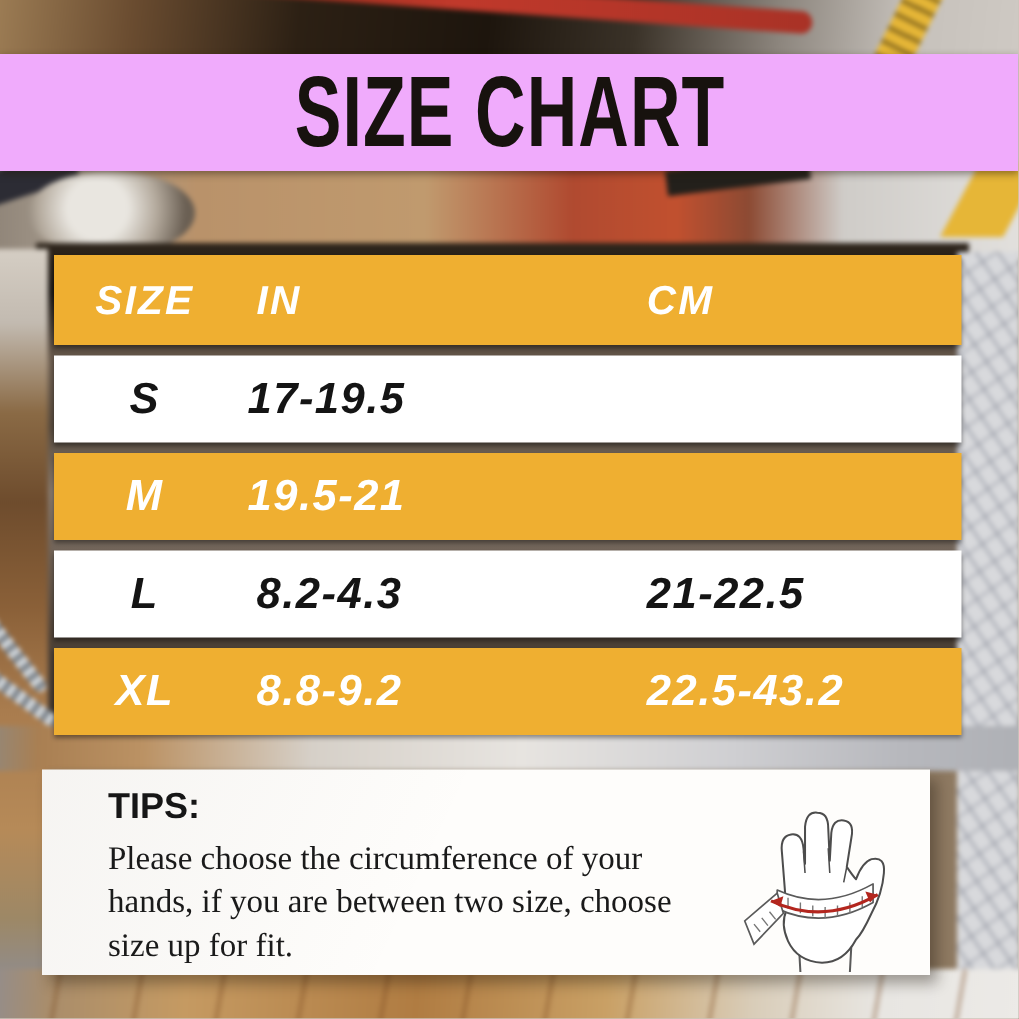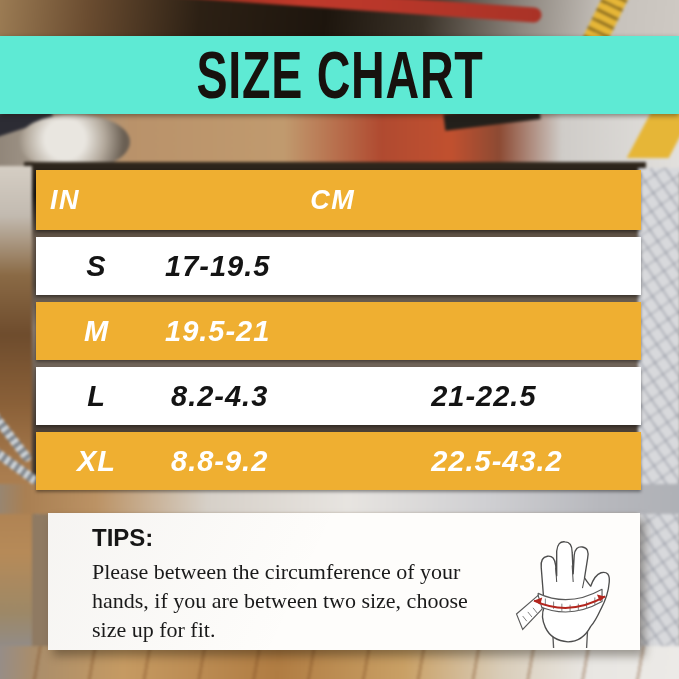--- a/index.html
+++ b/index.html
@@ -34,36 +34,36 @@
   .bg-right{left:646px;top:176px;width:42px;height:486px;background-color:#d8d9dc;
     background-image:repeating-linear-gradient(55deg,rgba(110,115,130,.38) 0 2px,transparent 2px 12px),
                      repeating-linear-gradient(-35deg,rgba(110,115,130,.28) 0 2px,transparent 2px 14px);}
   .bg-band{left:-8px;top:492px;width:700px;height:30px;
     background:linear-gradient(92deg,#8d8a84 0%,#a97f52 6%,#bb9264 16%,#d6d0c8 32%,#e7e4e0 52%,#cfcfd2 72%,#b7b8bd 88%,#aeb0b5 100%);}
   .bg-bottom{left:-8px;top:654px;width:700px;height:42px;
     background-image:repeating-linear-gradient(100deg,rgba(120,70,30,.35) 0 3px,transparent 3px 54px),
       linear-gradient(93deg,#8d8d95 0%,#a98d6b 7%,#c59a62 20%,#b07c42 42%,#c9a065 60%,#d9cdb9 74%,#e8e6e2 86%,#eceae7 100%);}
 
   
-  .title-band{position:absolute;left:0;top:36px;width:679px;height:78px;background:#5eead4;z-index:3;
+  .title-band{position:absolute;left:0;top:36px;width:679px;height:78px;background:#f0abfc;z-index:3;
     display:flex;align-items:center;justify-content:center;box-shadow:0 2px 5px rgba(35,22,10,.45);}
   .title-text{font-weight:bold;font-size:63px;letter-spacing:1px;color:#17120e;
     transform:scaleX(.74) scaleY(1.06);white-space:nowrap;}
 
   .size-table{position:absolute;left:36px;top:170px;width:605px;z-index:3;}
   .t-row{display:flex;align-items:center;height:58px;margin-bottom:7px;
     font-style:italic;font-weight:bold;box-shadow:0 2px 3px rgba(0,0,0,.4);}
   .t-row.header{height:60px;background:var(--accent,#EFAF31);color:#ffffff;font-size:27px;letter-spacing:1.5px;}
   .t-row.light{background:#ffffff;color:#141414;font-size:29px;letter-spacing:1px;}
   .t-row.dark{background:var(--accent,#EFAF31);color:#ffffff;font-size:29px;letter-spacing:1px;}
   .c1{width:20%;text-align:center;}
   .c2{width:44%;text-align:left;transform:translateX(14px);}
   .c3{width:36%;text-align:left;transform:translateX(8px);}
 
-  .tips-box{position:absolute;left:48px;top:513px;width:592px;height:137px;background:#fefdfb;z-index:3;
+  .tips-box{position:absolute;left:28px;top:513px;width:592px;height:137px;background:#fefdfb;z-index:3;
     box-shadow:5px 6px 9px rgba(30,20,10,.38);
     background-image:linear-gradient(115deg,rgba(90,80,70,.05),rgba(0,0,0,0) 45%);}
   .tips-heading{position:absolute;left:44px;top:11px;font-weight:bold;font-size:24px;color:#161616;}
   .tips-body{position:absolute;left:44px;top:44px;font-family:"Liberation Serif",serif;
     font-size:22px;line-height:29px;color:#1a1a1a;}
   .hand{position:absolute;right:14px;top:1px;width:118px;height:134px;}
 </style>
 </head>
 <body>
 
@@ -87,20 +87,21 @@
     <div class="bg-band"></div>
     <div class="bg-bottom"></div>
   </div>
 
   <div class="title-band">
     <div class="title-text">SIZE CHART</div>
   </div>
 
   <div class="size-table">
     <div class="t-row header">
+      <div class="c1">SIZE</div>
       <div class="c2">IN</div>
       <div class="c3">CM</div>
     </div>
     <div class="t-row light">
       <div class="c1">S</div>
       <div class="c3">17-19.5</div>
     </div>
     <div class="t-row dark">
       <div class="c1">M</div>
       <div class="c3">19.5-21</div>
@@ -113,21 +114,21 @@
     <div class="t-row dark">
       <div class="c1">XL</div>
       <div class="c2">8.8-9.2</div>
       <div class="c3">22.5-43.2</div>
     </div>
   </div>
 
   <div class="tips-box">
     <div class="tips-heading">TIPS:</div>
     <div class="tips-body">
-      <div>Please between the circumference of your</div>
+      <div>Please choose the circumference of your</div>
       <div>hands, if you are between two size, choose</div>
       <div>size up for fit.</div>
     </div>
     <svg class="hand" viewBox="0 0 110 130" fill="none" xmlns="http://www.w3.org/2000/svg">
 
       <path d="M42,130 L41,112 M74,130 L75,112" stroke="#5a5a5a" stroke-width="1.3"></path>
 
       <path d="M33,90 L30,52 Q29,42 36,41 Q43,40 44,50 L45,60
                L45,36 Q46,26 53,27 Q60,27 60,37 L61,58
                L62,40 Q63,31 70,32 Q77,33 75,43 L72,62

